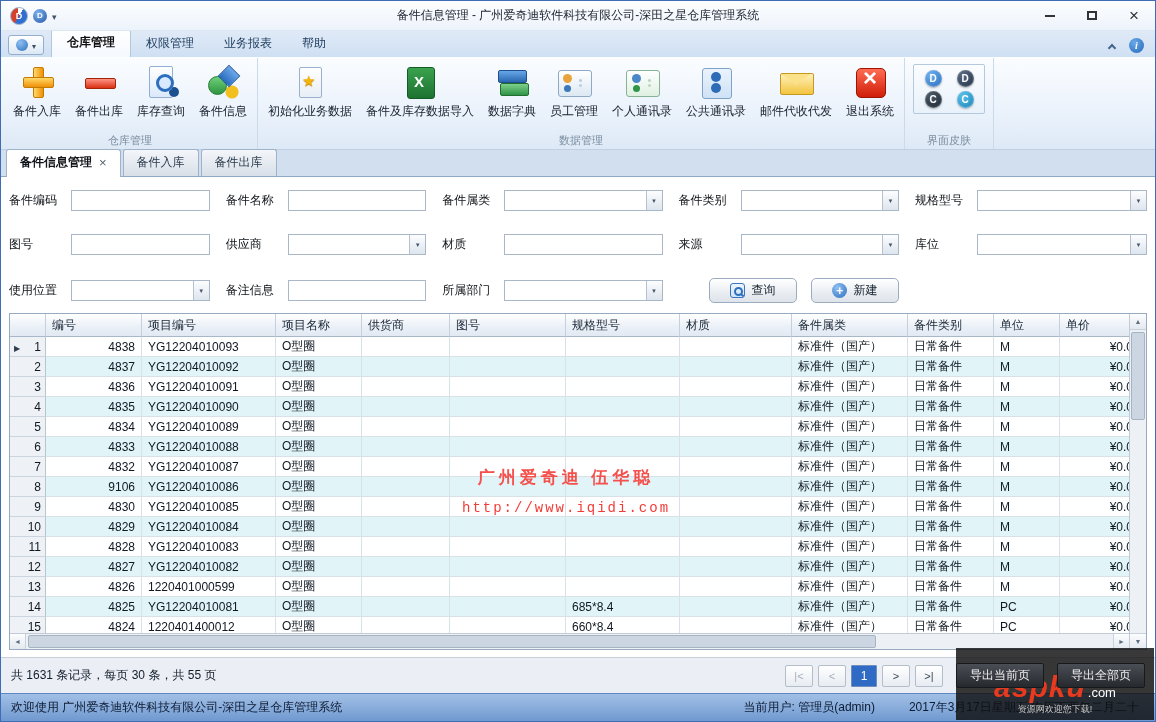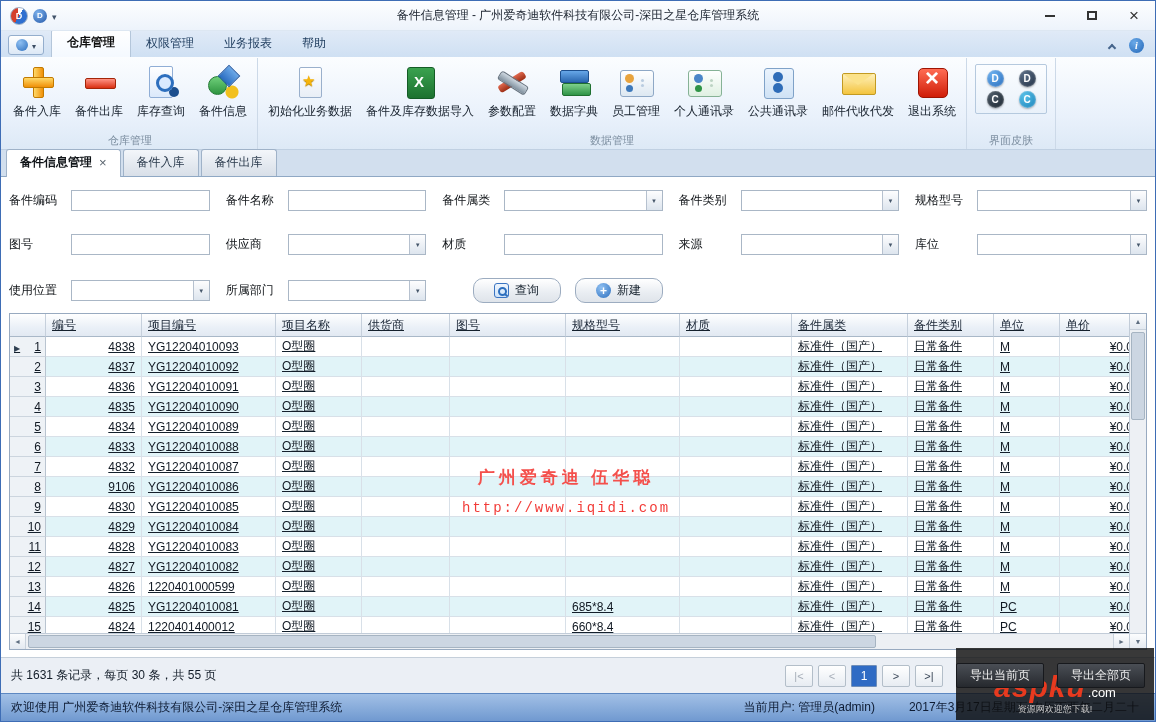--- a/index.html
+++ b/index.html
@@ -95,21 +95,21 @@
   .filter { padding:13px 0 10px; display:flex; flex-direction:column; gap:23px; background:#fff; }
   .frow { display:grid; grid-template-columns:1.02fr 1.02fr 1.12fr 1.12fr 1.18fr; column-gap:16px; }
   .ffield { display:flex; align-items:center; min-width:0; }
   .flabel { flex:0 0 62px; white-space:nowrap; color:#101418; }
   .ftext { flex:1; min-width:0; height:21px; border:1px solid #aab7c6; padding:0 4px; font:12px "Liberation Sans","DejaVu Sans",sans-serif; background:#fff; }
   .combo { flex:1; min-width:0; height:21px; border:1px solid #aab7c6; background:#fff; display:flex; }
   .combo-input { flex:1; min-width:0; border:none; outline:none; padding:0 4px; font:12px "Liberation Sans","DejaVu Sans",sans-serif; }
   .combo-btn { flex:0 0 16px; display:flex; align-items:center; justify-content:center; background:linear-gradient(#fdfdfe,#dde5ee); border-left:1px solid #b6c1cf; }
   .combo-btn::before { content:"▼"; font-size:6px; color:#46576b; }
   .fbuttons { display:flex; align-items:center; justify-content:flex-end; gap:14px; }
-  .fbtn { height:25px; min-width:88px; display:inline-flex; align-items:center; justify-content:center; gap:6px; background:linear-gradient(#ffffff,#e9edf2 60%,#dfe4ea); border:1px solid #9cacc0; border-radius:10px; font:12px "Liberation Sans","DejaVu Sans",sans-serif; color:#14202c; }
+  .fbtn { height:25px; min-width:88px; display:inline-flex; align-items:center; justify-content:center; gap:6px; background:linear-gradient(#ffffff,#e9edf2 60%,#dfe4ea); border:1px solid #9cacc0; border-radius:5px; font:12px "Liberation Sans","DejaVu Sans",sans-serif; color:#14202c; }
   .bico { width:15px; height:15px; position:relative; display:inline-block; }
   .search-icon { border:1px solid #3a74c2; border-radius:3px; background:linear-gradient(#eef5fd,#cfe3f8); }
   .search-icon::before { content:""; position:absolute; left:3px; top:3px; width:5px; height:5px; border:2px solid #2d6fbe; border-radius:50%; }
   .search-icon::after { content:""; position:absolute; left:9px; top:10px; width:4px; height:2px; background:#2d6fbe; transform:rotate(40deg); }
   .new-icon { border-radius:50%; background:radial-gradient(circle at 35% 30%,#8fc0f2,#2d6fbe); color:#fff; display:inline-flex; align-items:center; justify-content:center; }
   .new-icon::before { content:"+"; font-size:12px; font-weight:bold; line-height:1; }
 
   
   .gridwrap { flex:1; min-height:0; border:1px solid #98aac0; background:#fff; display:flex; position:relative; overflow:hidden; margin-bottom:7px; }
   .grid-main { flex:1; min-width:0; display:flex; flex-direction:column; overflow:hidden; }
@@ -235,24 +235,20 @@
         <div class="rgroup-items">
           <div class="rbtn">
             <div class="ic init-data-icon"></div>
             <div class="rlbl">初始化业务数据</div>
           </div>
           <div class="rbtn">
             <div class="ic excel-import-icon"></div>
             <div class="rlbl">备件及库存数据导入</div>
           </div>
           <div class="rbtn">
-            <div class="ic settings-icon"></div>
-            <div class="rlbl">参数配置</div>
-          </div>
-          <div class="rbtn">
             <div class="ic dictionary-icon"></div>
             <div class="rlbl">数据字典</div>
           </div>
           <div class="rbtn">
             <div class="ic employee-icon"></div>
             <div class="rlbl">员工管理</div>
           </div>
           <div class="rbtn">
             <div class="ic personal-contacts-icon"></div>
             <div class="rlbl">个人通讯录</div>
@@ -362,20 +358,24 @@
             </div>
           </div>
         </div>
         <div class="frow">
           <div class="ffield">
             <label class="flabel">使用位置</label>
             <div class="combo">
               <input class="combo-input" style="">
               <span class="combo-btn"></span>
             </div>
+          </div>
+          <div class="ffield">
+            <label class="flabel">备注信息</label>
+            <input class="ftext" style="">
           </div>
           <div class="ffield">
             <label class="flabel">所属部门</label>
             <div class="combo">
               <input class="combo-input" style="">
               <span class="combo-btn"></span>
             </div>
           </div>
           <div class="fbuttons">
             <button class="fbtn">
@@ -386,21 +386,21 @@
               <span class="bico new-icon"></span>
               <span>新建</span>
             </button>
           </div>
         </div>
       </div>
 
     <div class="gridwrap">
       <div class="grid-main">
         <div class="grid-clip">
-          <table class="grid" style="width: 1130px; text-decoration: underline;">
+          <table class="grid" style="width: 1130px;">
               <colgroup>
                 <col style="width: 36px;">
                 <col style="width: 96px;">
                 <col style="width: 134px;">
                 <col style="width: 86px;">
                 <col style="width: 88px;">
                 <col style="width: 116px;">
                 <col style="width: 114px;">
                 <col style="width: 112px;">
                 <col style="width: 116px;">

